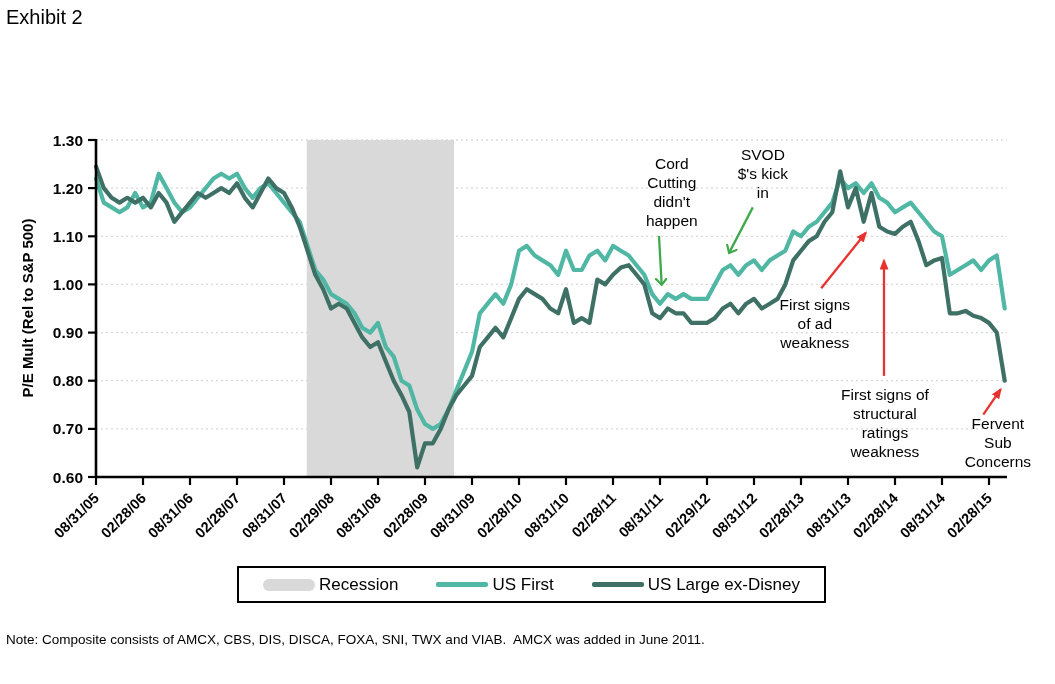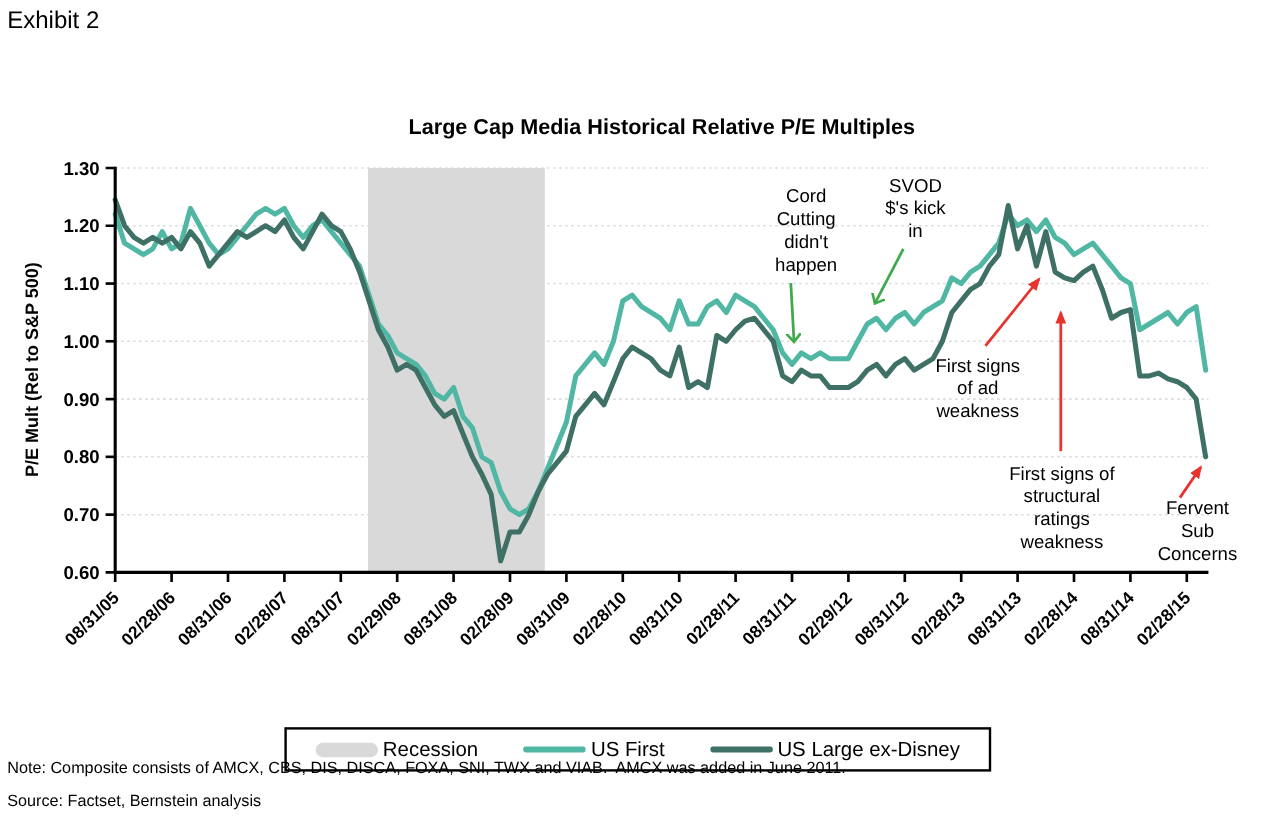--- a/index.html
+++ b/index.html
@@ -4,33 +4,32 @@
 <style>
   html,body{margin:0;padding:0;background:#ffffff;}
   body{font-family:"Liberation Sans","DejaVu Sans",sans-serif;color:#000;}
   #stage{position:relative;width:1055px;height:684px;background:#fff;overflow:hidden;}
   .exhibit{position:absolute;left:6px;top:6px;font-size:20px;}
   .headline{position:absolute;left:6px;top:26px;font-size:16.5px;font-weight:bold;line-height:21px;width:1045px;}
   .chart-title{position:absolute;left:96px;top:96px;width:911px;text-align:center;font-size:18px;font-weight:bold;}
   .y-title{position:absolute;left:27px;top:308px;transform:translate(-50%,-50%) rotate(-90deg);font-size:15px;font-weight:bold;white-space:nowrap;}
   #chart-svg{position:absolute;left:0;top:118px;}
   .legend{position:absolute;left:237px;top:566px;width:585px;height:33px;border:2.5px solid #000;
-          display:flex;justify-content:center;gap:38px;background:#fff;margin-top:40px;}
+          display:flex;justify-content:center;gap:38px;background:#fff;}
   .legend-item{display:flex;align-items:center;gap:4px;font-size:17px;}
   .swatch-band{width:52px;height:12px;border-radius:6px;}
   .swatch-line{width:52px;height:5px;border-radius:2px;}
   .note{position:absolute;left:6px;top:632px;font-size:13.5px;white-space:pre-wrap;}
   .source{position:absolute;left:6px;top:660px;font-size:13.5px;}
 </style>
 </head>
 <body>
 
 <div id="stage">
   <div class="exhibit">Exhibit 2</div>
-  <div class="chart-title">Large Cap Media Historical Relative P/E Multiples</div>
   <div class="y-title">P/E Mult (Rel to S&amp;P 500)</div>
 
   <svg id="chart-svg" width="1055" height="445" viewBox="0 0 1055 445" xmlns="http://www.w3.org/2000/svg">
       <defs>
         <marker id="head-filled" markerUnits="userSpaceOnUse" markerWidth="14" markerHeight="12" refX="9" refY="4.5" orient="auto">
           <path d="M0,0 L11,4.5 L0,9 z" fill="#e8322d"></path>
         </marker>
         <marker id="head-open" markerUnits="userSpaceOnUse" markerWidth="16" markerHeight="16" refX="7" refY="6" orient="auto">
           <path d="M0,0 L7,6 L0,12" stroke="#3fa94c" stroke-width="2.2" fill="none"></path>
         </marker>
@@ -125,14 +124,13 @@
       <span class="swatch-line" id="sw-1" style="background: rgb(79, 183, 163);"></span>
       <span>US First</span>
     </div>
     <div class="legend-item">
       <span class="swatch-line" id="sw-2" style="background: rgb(62, 112, 101);"></span>
       <span>US Large ex-Disney</span>
     </div>
   </div>
 
   <div class="note">Note: Composite consists of AMCX, CBS, DIS, DISCA, FOXA, SNI, TWX and VIAB.  AMCX was added in June 2011.</div>
-  <div class="source">Source: Factset, Bernstein analysis</div>
 </div>
 
 </body></html>

